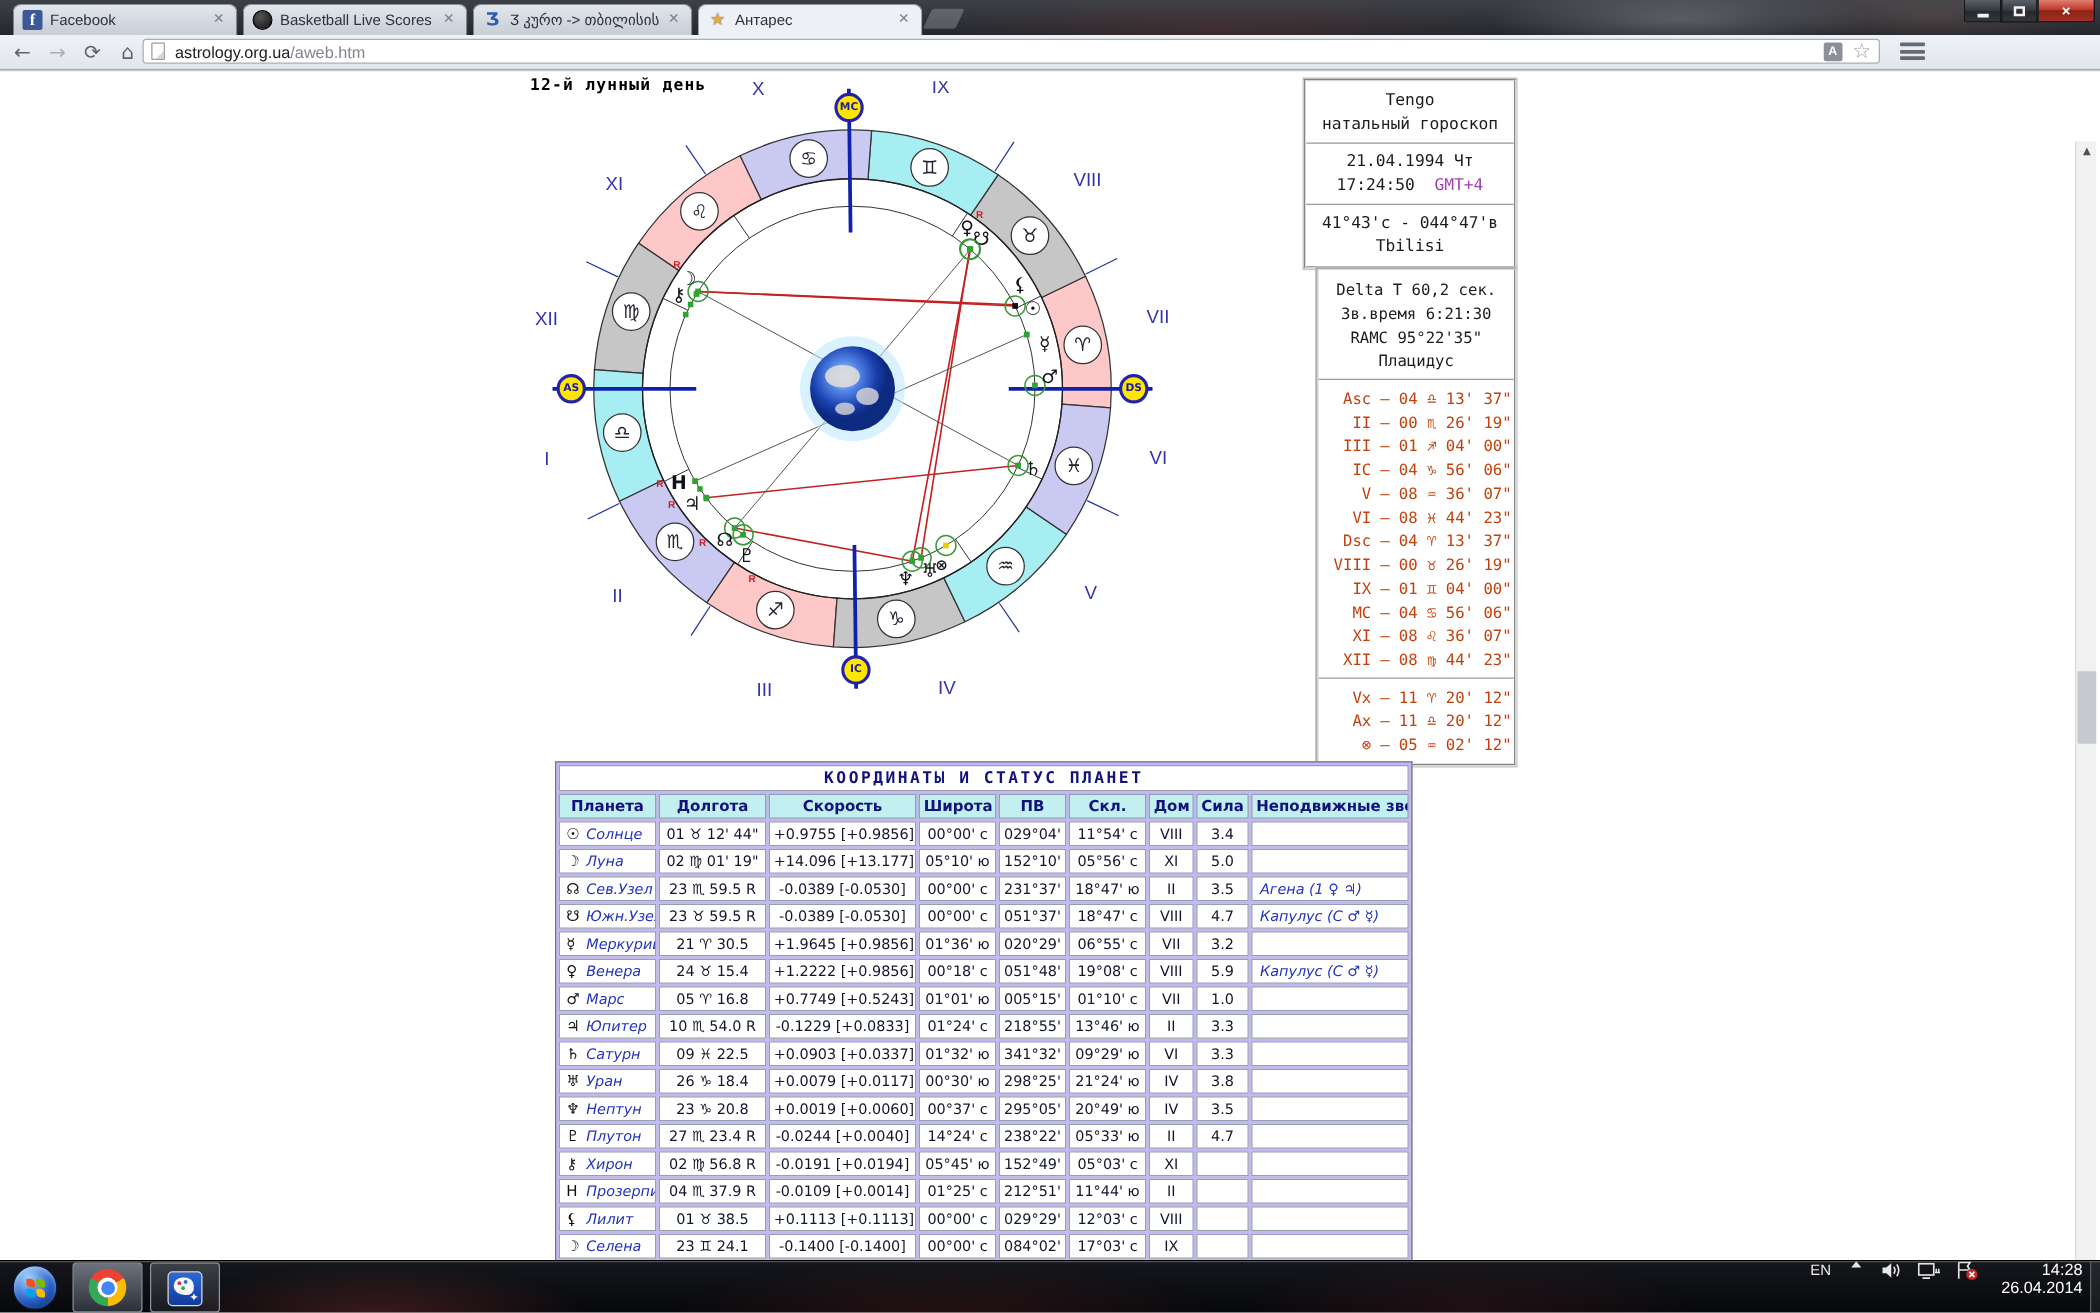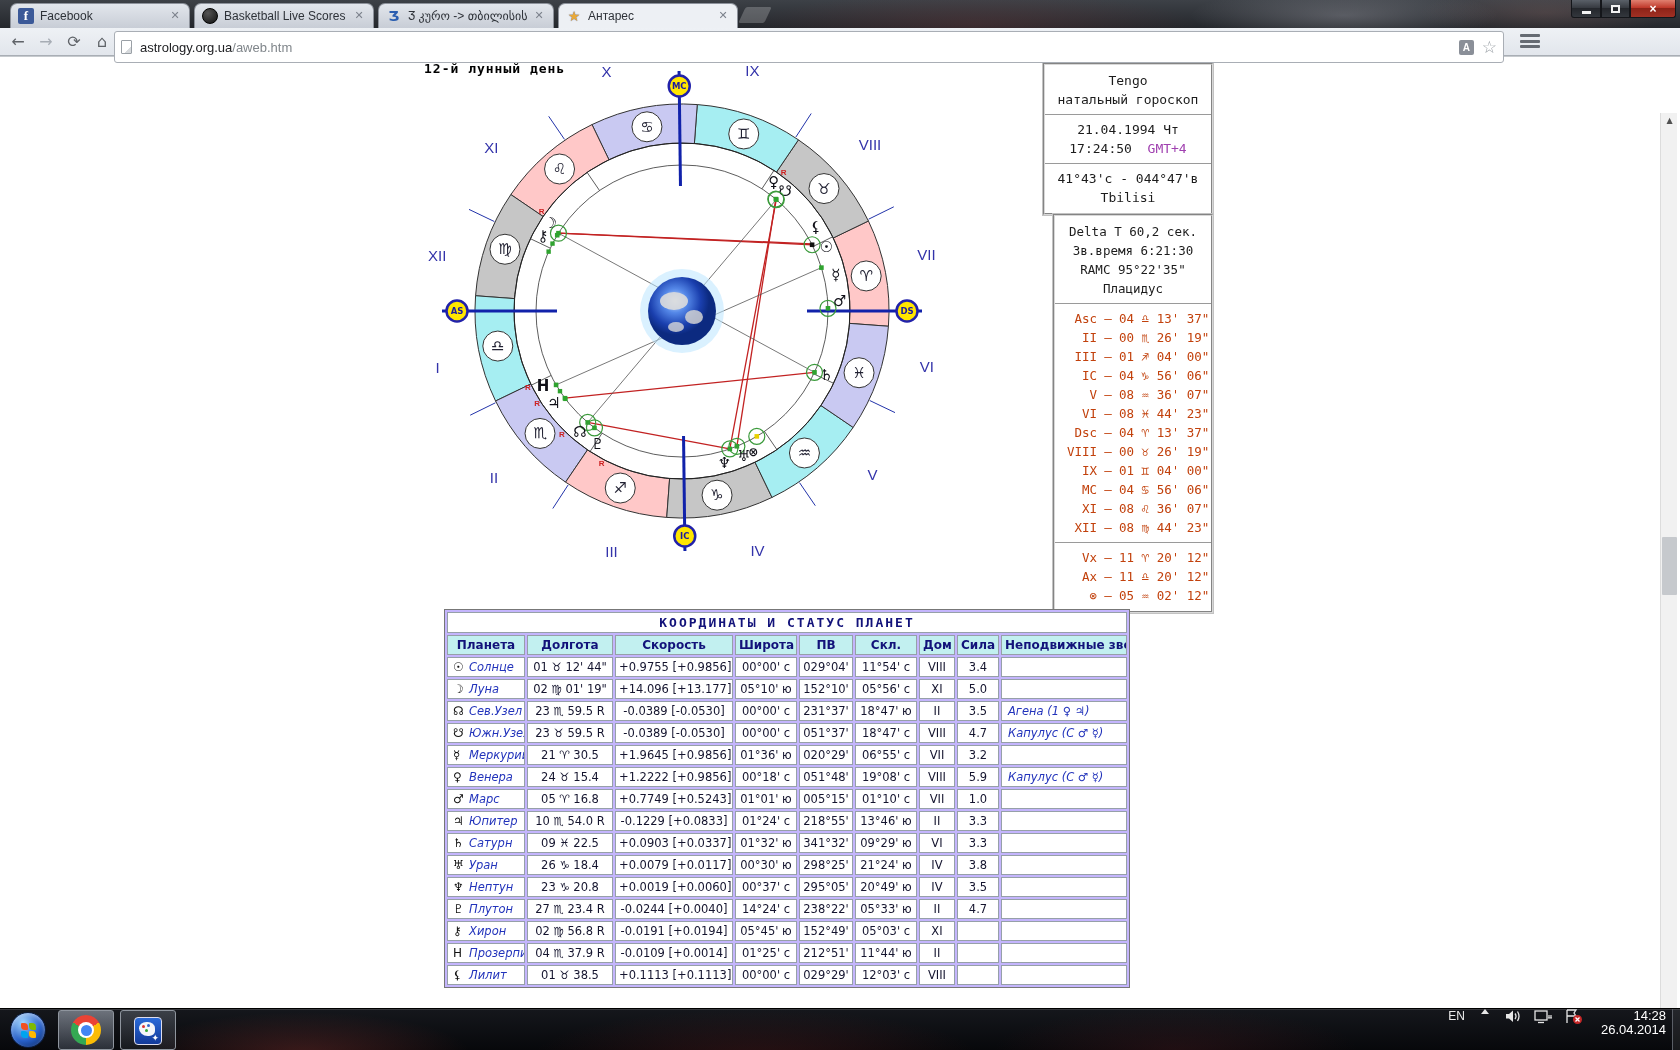--- a/index.html
+++ b/index.html
@@ -44,21 +44,21 @@
   .glyph-min { width:9px; height:3px; background:#f2f2f2; margin-top:7px; }
   .glyph-max { width:9px; height:8px; border:2px solid #f2f2f2; }
   .glyph-close { color:#fff; font-size:12px; font-weight:bold; line-height:16px; }
 
   
   #toolbar { position:absolute; left:0; top:28px; width:1680px; height:28px;
     background:linear-gradient(#eef1f5,#e2e6ec); border-bottom:1px solid #a9aeb5; z-index:2; }
   .navbtn { position:absolute; top:3px; width:24px; height:22px; text-align:center;
     font-size:16px; line-height:22px; color:#5f6368; font-family:"DejaVu Sans",sans-serif; }
   .navbtn.disabled { color:#a7adb5; }
-  #omnibox { position:absolute; left:114px; top:3px; width:1390px; height:32px; background:#fff;
+  #omnibox { position:absolute; left:114px; top:3px; width:1390px; height:20px; background:#fff;
     border:1px solid #a9aeb5; border-radius:3px; display:flex; align-items:center; padding:0 6px; }
   .doc-ic { width:11px; height:14px; border:1px solid #9aa0a6; border-radius:1px; position:relative;
     background:linear-gradient(135deg, #fff 70%, #d7dadd 70%); flex:none; }
   #url-text { font-size:13px; margin-left:8px; color:#202124; white-space:nowrap; flex:1; }
   #url-text .path { color:#80868b; }
   .translate-ic { width:15px; height:15px; background:#8a8f98; border-radius:2px; color:#fff;
     font-size:10px; font-weight:bold; text-align:center; line-height:15px; flex:none; margin-right:8px; }
   .star-btn { color:#9aa0a6; font-size:17px; line-height:20px; flex:none;
     font-family:"DejaVu Sans",sans-serif; }
   #menu-btn { position:absolute; right:140px; top:6px; width:20px; height:16px; }
@@ -596,20 +596,31 @@
     <td class="c-name"><span class="psym">⚸</span><span class="pname">Лилит</span></td>
     <td>01 ♉ 38.5</td>
     <td>+0.1113 [+0.1113]</td>
     <td>00°00' с</td>
     <td>029°29'</td>
     <td>12°03' с</td>
     <td>VIII</td>
     <td></td>
     <td class="c-stars"><span class="stars"></span></td>
         </tr>
+        <tr>
+    <td class="c-name"><span class="psym">☽</span><span class="pname">Селена</span></td>
+    <td>23 ♊ 24.1</td>
+    <td>-0.1400 [-0.1400]</td>
+    <td>00°00' с</td>
+    <td>084°02'</td>
+    <td>17°03' с</td>
+    <td>IX</td>
+    <td></td>
+    <td class="c-stars"><span class="stars"></span></td>
+        </tr>
       </tbody>
   </table>
 
   <div id="scrollbar">
     <div class="sb-arrow" style="top:0;">▲</div>
     <div id="sb-thumb"></div>
 
   </div>
 </div>
 

